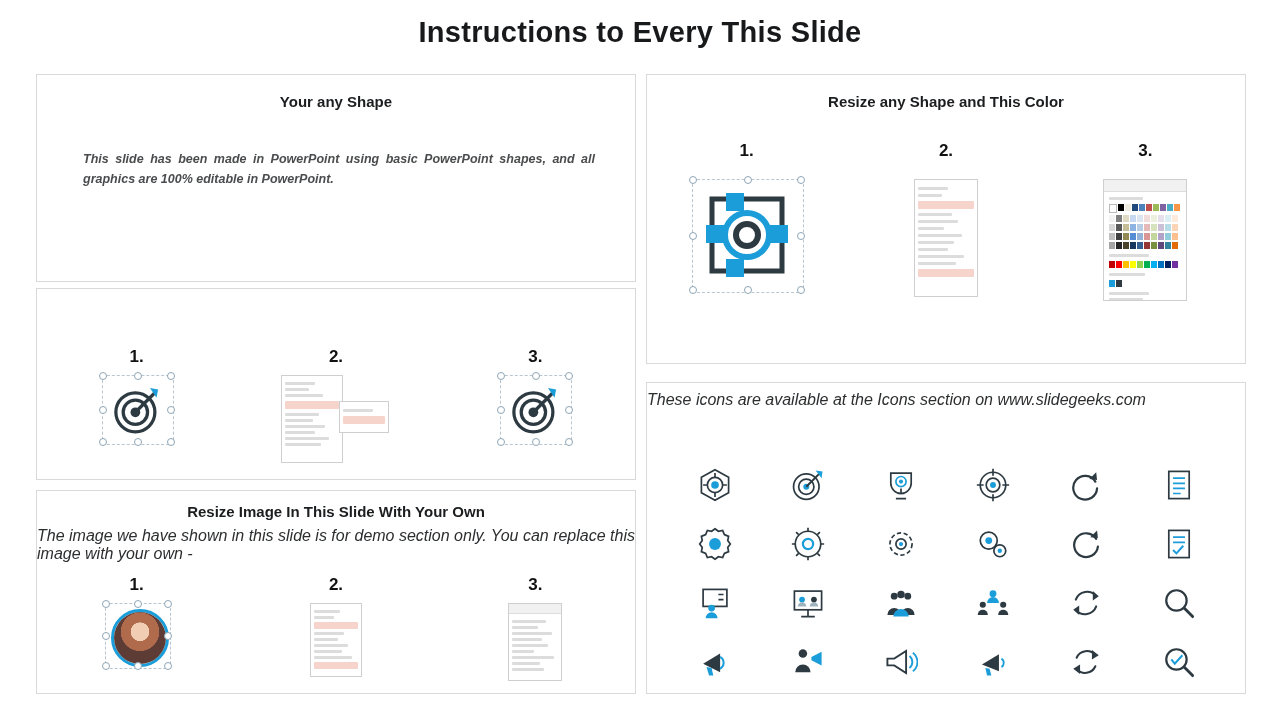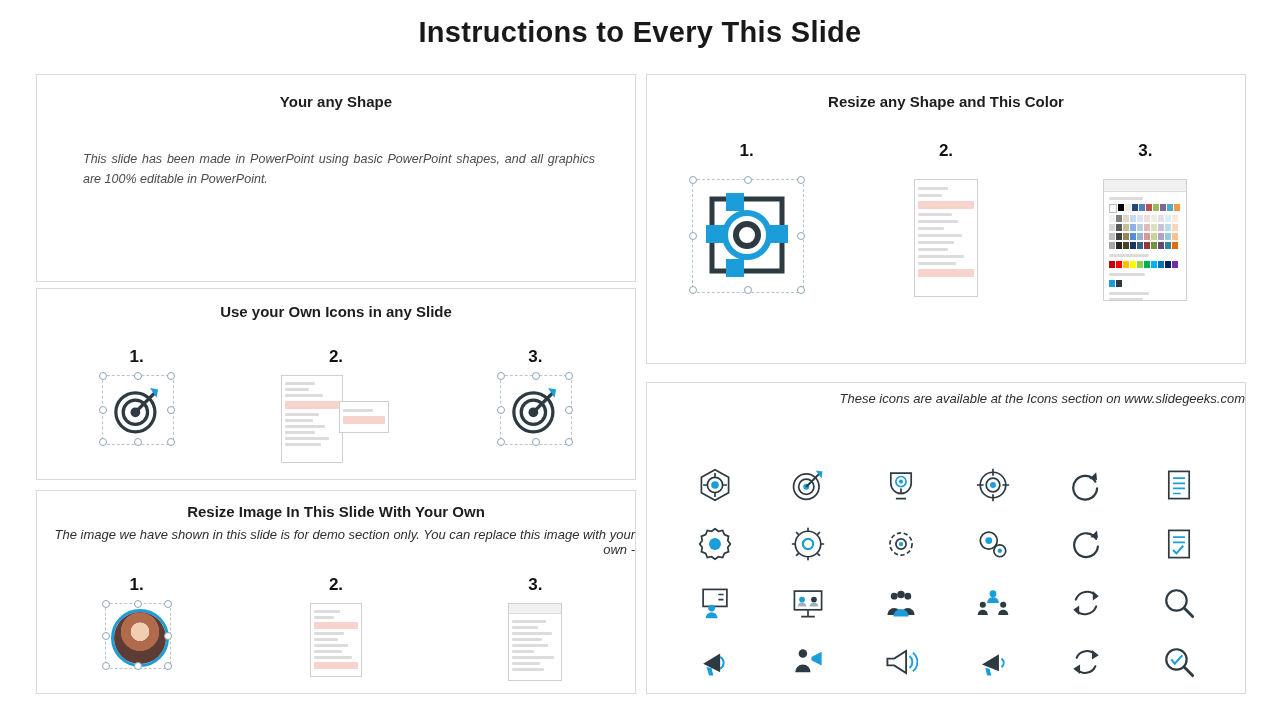--- a/index.html
+++ b/index.html
@@ -37,42 +37,42 @@
     background: #ffffff;
     box-sizing: border-box;
   }
   .panel-title {
     text-align: center;
     font-size: 15px;
     font-weight: bold;
     color: #1b1d1f;
   }
   .panel-subtitle {
-    text-align: right;
-    font-size: 13px;
+    text-align: left;
+    font-size: 16px;
     font-style: italic;
     color: #2c2e30;
   }
   .body-text {
     font-size: 12.5px;
     font-style: italic;
     color: #4a4c4e;
     text-align: justify;
     line-height: 20px;
   }
   .step-num {
     font-size: 17px;
     font-weight: bold;
     color: #111;
     text-align: center;
   }
   
   #p-edit-shape { left: 36px; top: 74px; width: 600px; height: 208px; }
   #p-edit-shape .panel-title { margin-top: 18px; }
-  #p-edit-shape .t1 { position: absolute; left: 46px; top: 74px; width: 512px; }
+  #p-edit-shape .t1 { position: absolute; left: 46px; top: 74px; width: 512px; font-weight: bold; }
   #p-edit-shape .t2 { position: absolute; left: 46px; top: 134px; width: 512px; }
 
   
   #p-own-icons { left: 36px; top: 288px; width: 600px; height: 192px; }
   #p-own-icons .panel-title { margin-top: 14px; }
   .icon-row { position: absolute; left: 0; top: 58px; width: 100%; display: flex; }
   .icon-cell { flex: 1; display: flex; flex-direction: column; align-items: center; }
   .icon-cell .step-num { margin-bottom: 8px; }
 
   
@@ -130,21 +130,20 @@
 <div class="slide">
 
   <div class="slide-title">Instructions to Every This Slide</div>
 
   <div class="panel" id="p-edit-shape">
     <div class="panel-title">Your any Shape</div>
     <div class="body-text t1">This slide has been made in PowerPoint using basic PowerPoint shapes, and all graphics are 100% editable in PowerPoint.</div>
   </div>
 
   <div class="panel" id="p-own-icons">
-    <div class="panel-title">Use your Own Icons in any Slide</div>
     <div class="icon-row">
 
       <div class="icon-cell">
         <div class="step-num">1.</div>
         <div style="position:relative;width:70px;height:68px;">
           <div class="sel-box" style="left:0;top:0;width:70px;height:68px;"></div>
           <svg viewBox="0 0 64 64" style="position:absolute;left:9px;top:8px;width:52px;height:52px;">
             <circle cx="30" cy="36" r="24" fill="none" stroke="#2d3a42" stroke-width="4"></circle>
             <circle cx="30" cy="36" r="15" fill="none" stroke="#2d3a42" stroke-width="4"></circle>
             <circle cx="30" cy="36" r="6" fill="#2d3a42"></circle>

